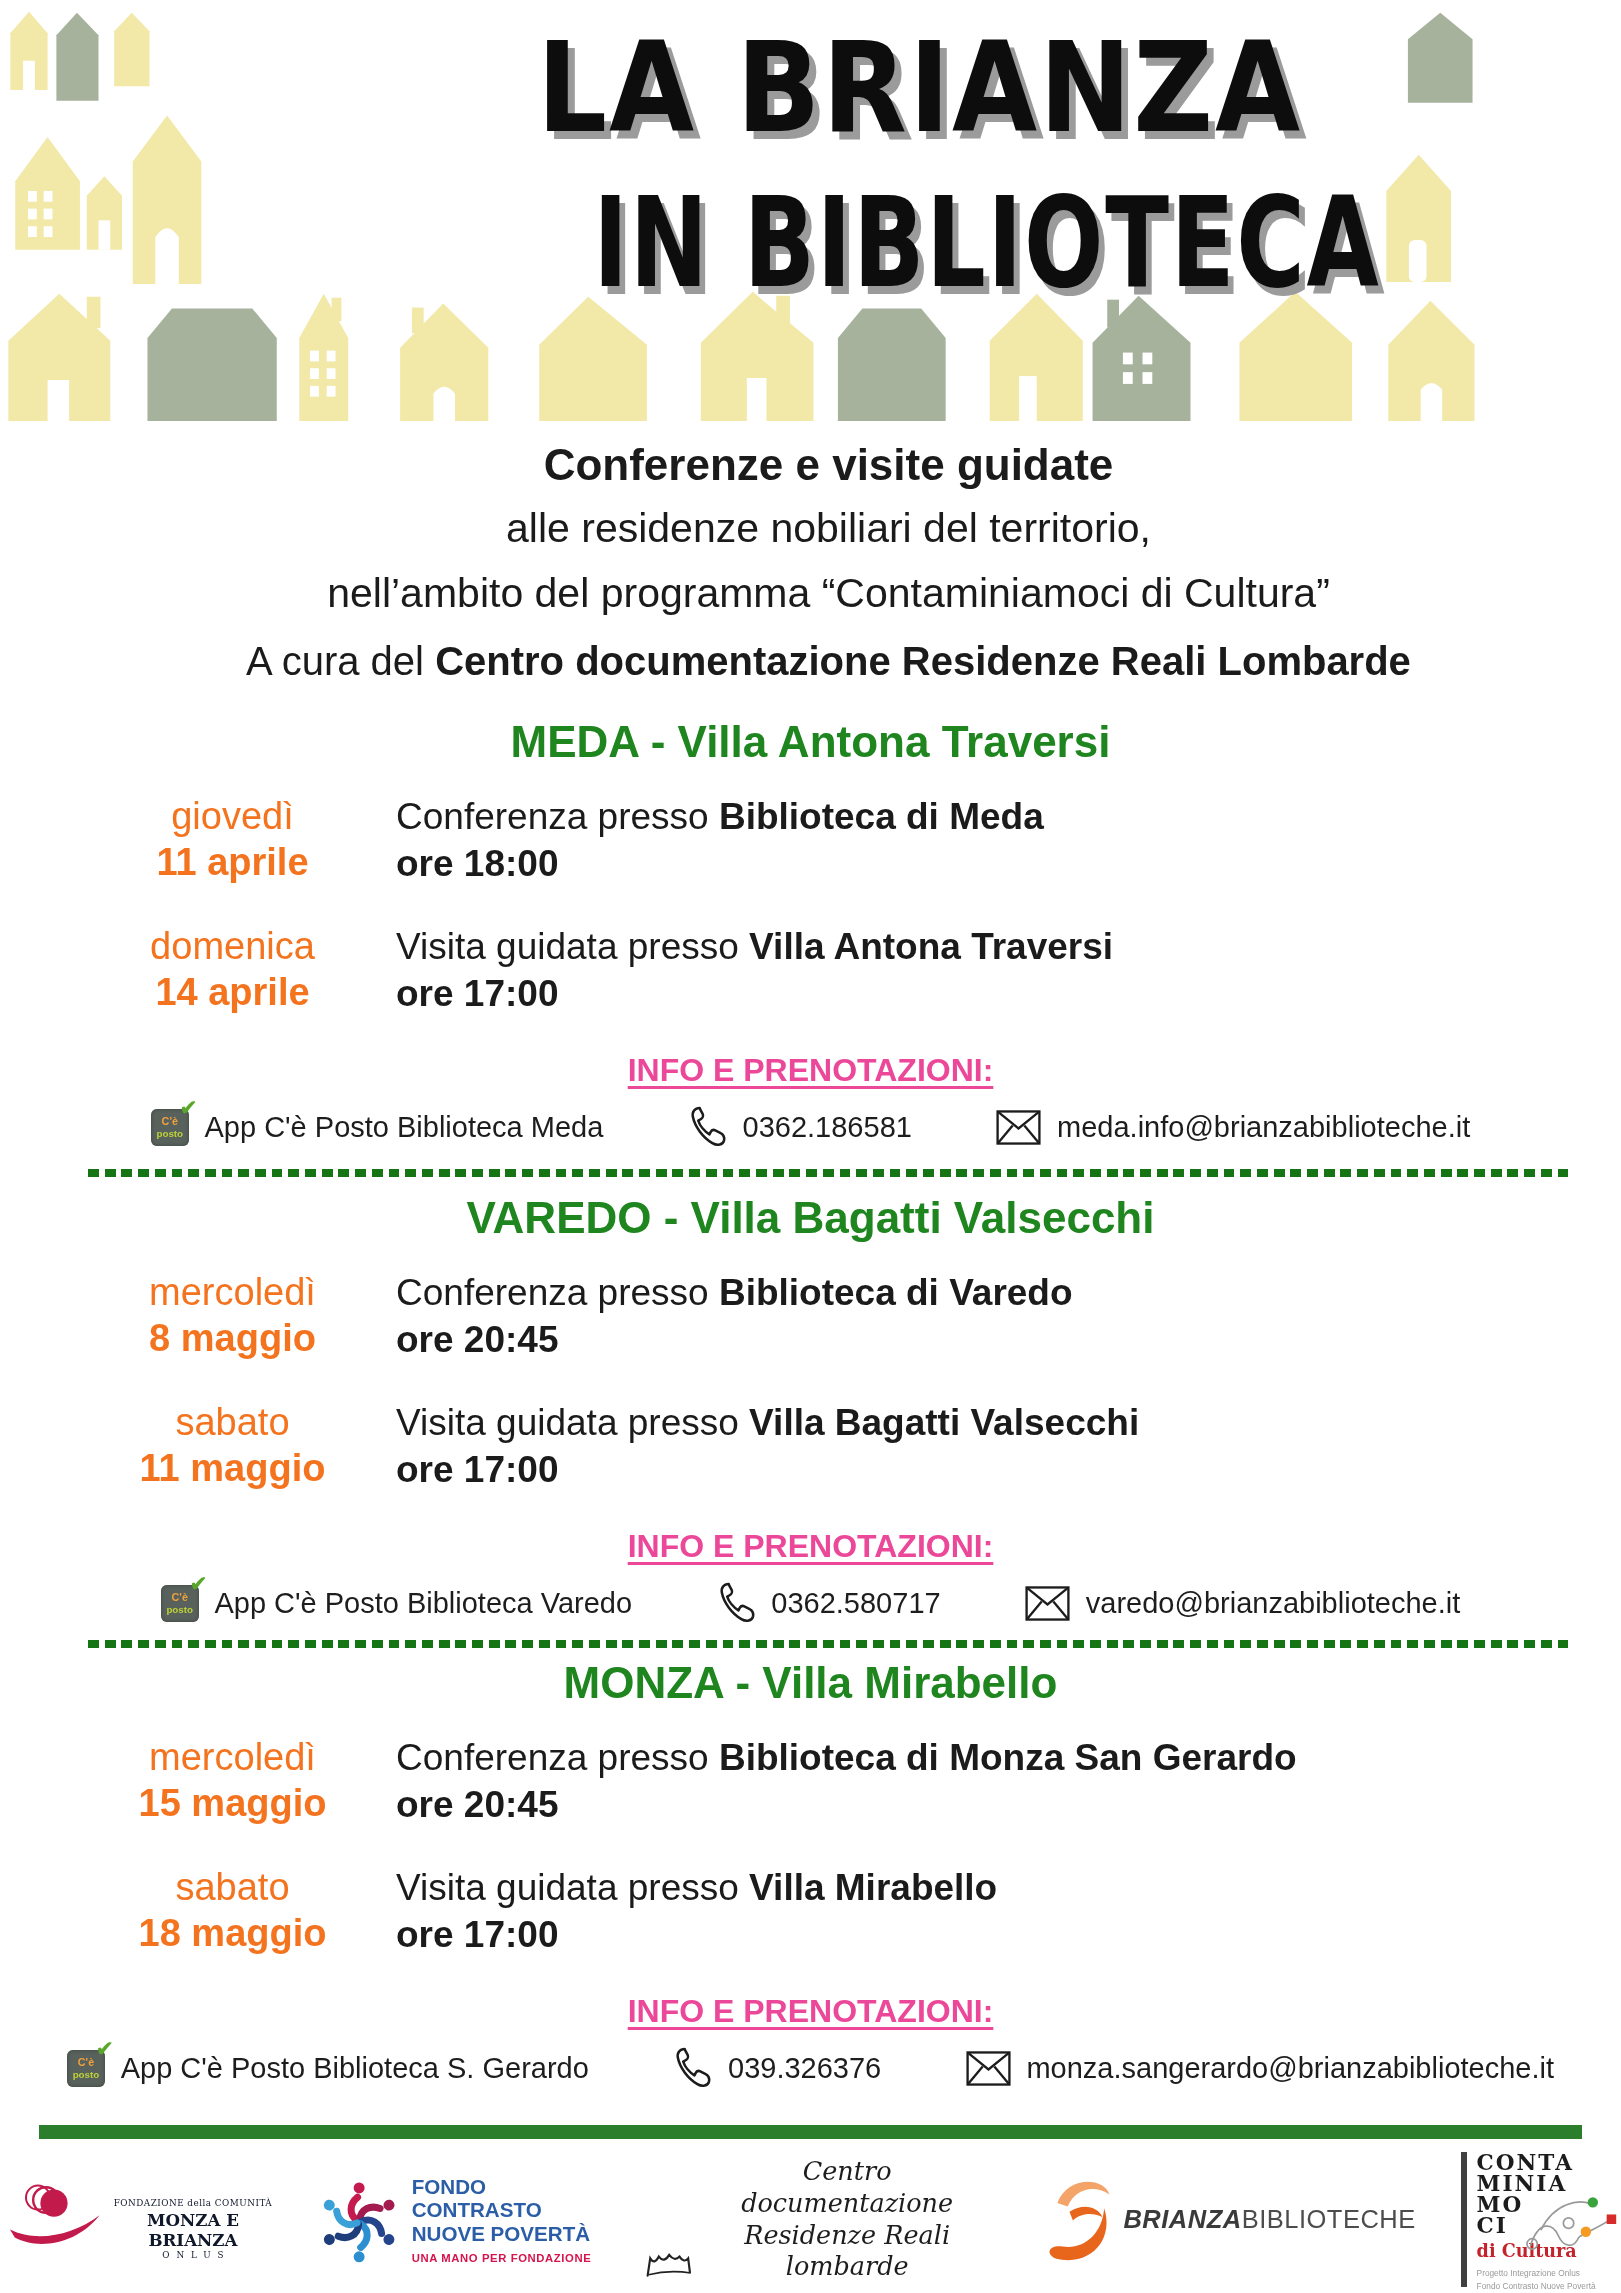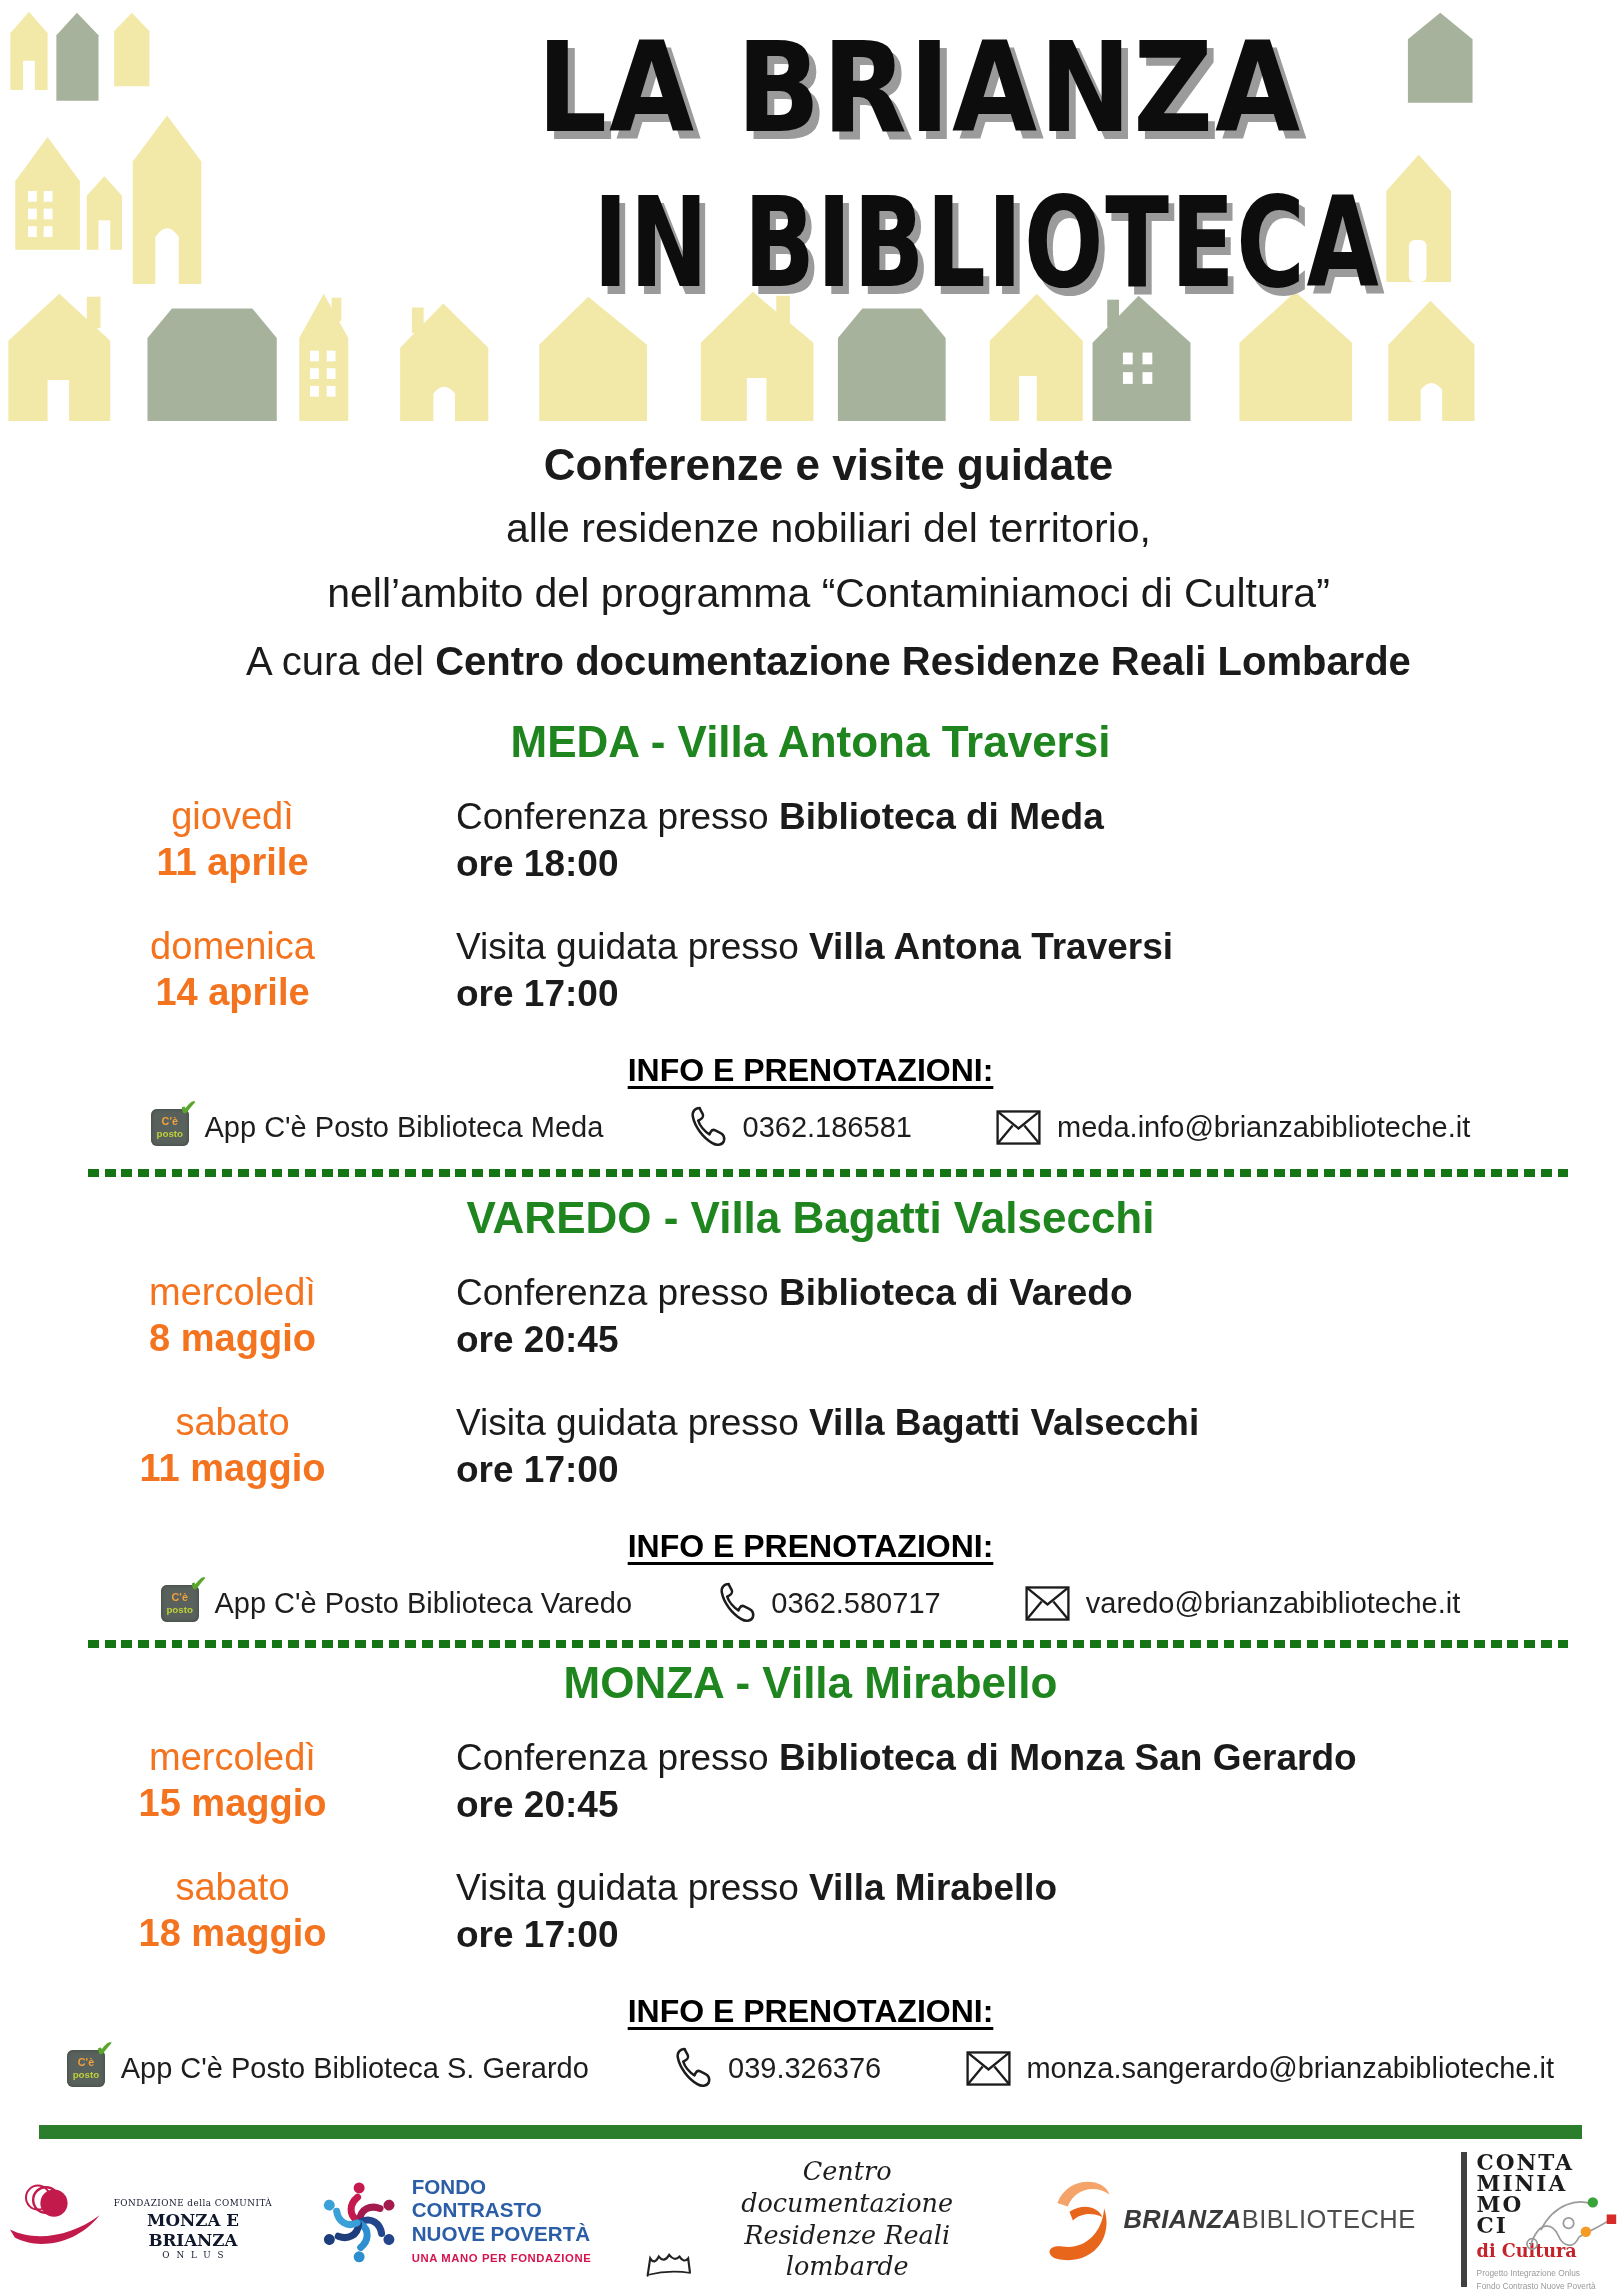--- a/index.html
+++ b/index.html
@@ -32,27 +32,27 @@
   
   .section{position:absolute;left:0;width:1621px;}
   .section-title{
     text-align:center;font-size:44px;font-weight:700;color:#1f851f;
     margin:0 0 29px 0;line-height:1.0;
   }
   .event-row{display:flex;align-items:flex-start;padding-left:115px;margin-bottom:35px;}
   .event-dates{width:235px;text-align:center;color:#f4731f;line-height:1.22;}
   .event-day{font-size:38px;font-weight:400;display:block;}
   .event-date{font-size:38px;font-weight:700;display:block;}
-  .event-desc{margin-left:106px;line-height:1.28;white-space:nowrap;}
+  .event-desc{margin-left:46px;line-height:1.28;white-space:nowrap;}
   .event-desc .normal{font-size:37px;font-weight:400;}
   .event-desc .bold{font-size:37px;font-weight:700;}
   .event-time{font-size:37px;font-weight:700;display:block;}
   .info-label-wrap{text-align:center;margin:5.9px 0 15.7px 0;}
   .info-label{
-    font-size:32px;font-weight:700;color:#000000;
+    font-size:32px;font-weight:700;color:#ec4899;
     text-decoration:underline;text-decoration-thickness:2.9px;text-underline-offset:4.9px;
   }
   .contact-row{
     display:flex;align-items:center;justify-content:center;
     gap:25.5px;margin-top:13.7px;
   }
   .contact-group{display:flex;align-items:center;gap:15.7px;}
   .contact-group.spaced-l{margin-left:59px;}
   .contact-text{font-size:29px;color:#1d1d1d;white-space:nowrap;}
   

